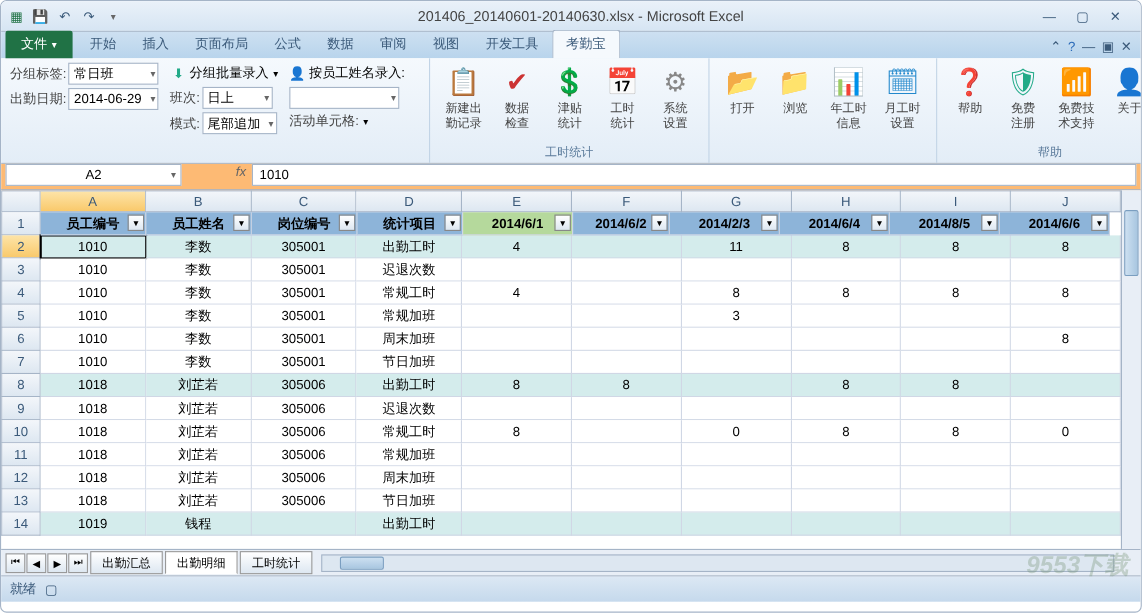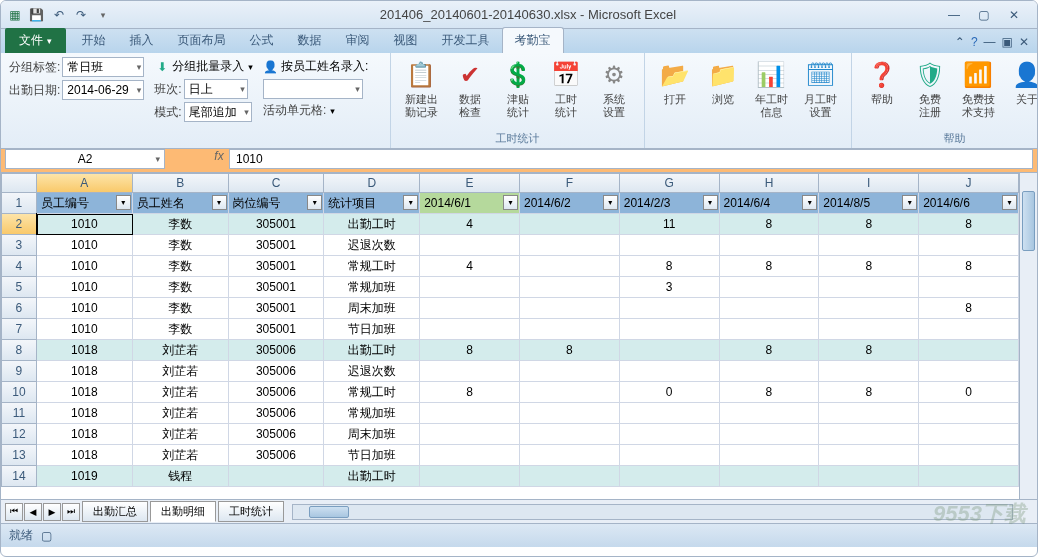--- a/index.html
+++ b/index.html
@@ -37,21 +37,21 @@
 .formula-bar{flex:1;border:1px solid #a5b4c7;background:#fff;height:20px;margin-right:4px;padding:0 6px;display:flex;align-items:center}
 .grid-area{display:flex;height:326px;position:relative}
 .colhdr-row{display:flex;height:20px}
 .corner{width:36px;height:20px;background:linear-gradient(#f3f6fa,#dde7f1);border:1px solid #a5b4c7}
 .colhdr{height:20px;background:linear-gradient(#f3f6fa,#dde7f1);border:1px solid #a5b4c7;border-left:none;display:flex;align-items:center;justify-content:center;color:#3b5a7a;cursor:pointer}
 .colhdr.sel{background:linear-gradient(#fde4a8,#f9c96b)}
 .rowhdr{width:36px;height:21px;background:linear-gradient(#f3f6fa,#dde7f1);border:1px solid #a5b4c7;border-top:none;display:flex;align-items:center;justify-content:center;color:#3b5a7a;cursor:pointer}
 .rowhdr.sel{background:linear-gradient(#fde4a8,#f9c96b)}
 .crow{display:flex;height:21px}
 .cell{height:21px;border-right:1px solid #d0d7e5;border-bottom:1px solid #d0d7e5;display:flex;align-items:center;justify-content:center;font-size:12px;color:#000;background:#fff;padding:0 4px;overflow:hidden;white-space:nowrap}
-.hdrcell{background:#8db4d9;font-weight:normal;position:relative;justify-content:flex-start}
+.hdrcell{background:#8db4d9;font-weight:bold;position:relative;justify-content:center}
 .hdrcell.green{background:#b5d99c}
 .filterbtn{position:absolute;right:1px;top:2px;width:15px;height:15px;background:linear-gradient(#fff,#dde7f1);border:1px solid #888;display:flex;align-items:center;justify-content:center;font-size:8px;cursor:pointer}
 .hl{background:#d4ecec}
 .active-cell{outline:2px solid #000;outline-offset:-1px}
 .vscroll{width:18px;background:#e8eef6;border-left:1px solid #a5b4c7;position:relative}
 .vscroll .thumb{position:absolute;top:18px;left:2px;right:2px;height:60px;background:linear-gradient(90deg,#cde0f1,#a8c6e0);border:1px solid #7a9ec0;border-radius:2px}
 .sheet-tabs{height:24px;background:#e8eef6;border-top:1px solid #a5b4c7;display:flex;align-items:center;padding:0 4px}
 .navbtns{display:flex;gap:1px}
 .navbtn{width:18px;height:18px;background:linear-gradient(#fff,#dde7f1);border:1px solid #999;display:flex;align-items:center;justify-content:center;font-size:9px;cursor:pointer}
 .stab{padding:2px 10px;background:linear-gradient(#fff,#dde7f1);border:1px solid #999;margin-left:2px;cursor:pointer;font-size:11px}
@@ -268,21 +268,21 @@
           <span class="filterbtn">▾</span>
         </div>
         <div class="cell hdrcell" style="width:96px">
           <span>统计项目</span>
           <span class="filterbtn">▾</span>
         </div>
         <div class="cell hdrcell green" style="width:100px">
           <span>2014/6/1</span>
           <span class="filterbtn">▾</span>
         </div>
-        <div class="cell hdrcell" style="width:100px">
+        <div class="cell hdrcell" style="width:88px">
           <span>2014/6/2</span>
           <span class="filterbtn">▾</span>
         </div>
         <div class="cell hdrcell" style="width:100px">
           <span>2014/2/3</span>
           <span class="filterbtn">▾</span>
         </div>
         <div class="cell hdrcell" style="width:100px">
           <span>2014/6/4</span>
           <span class="filterbtn">▾</span>

